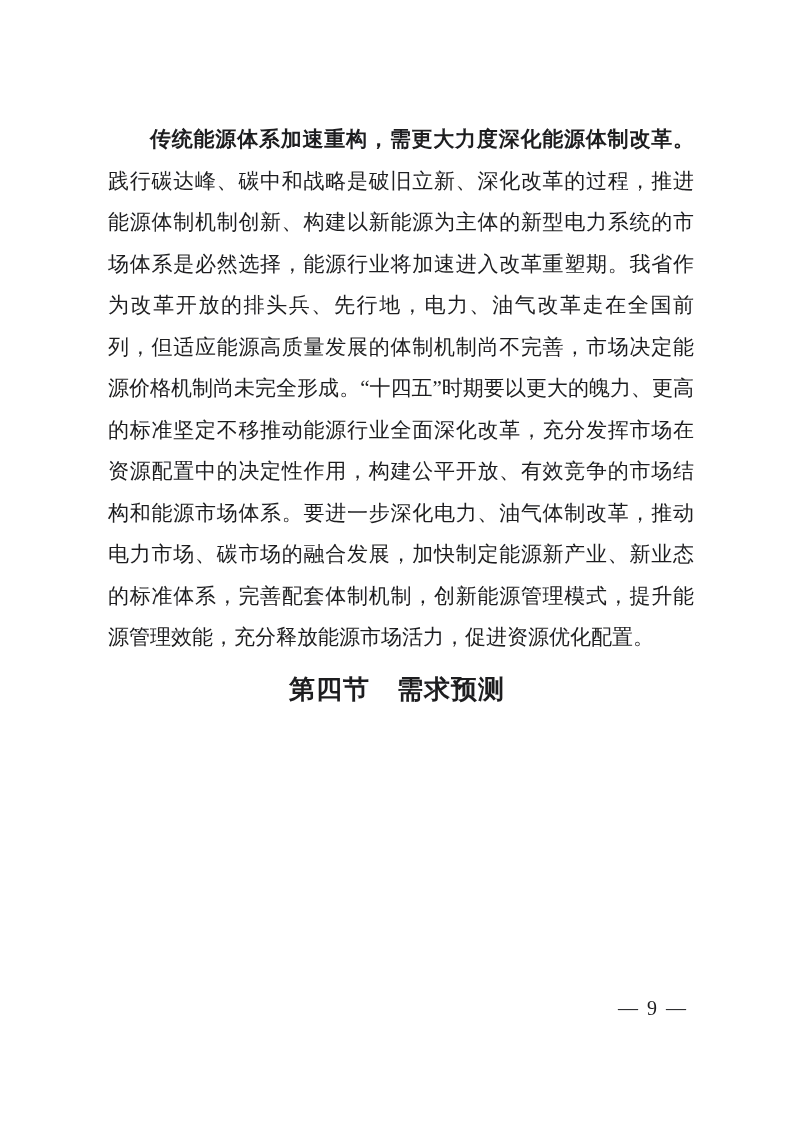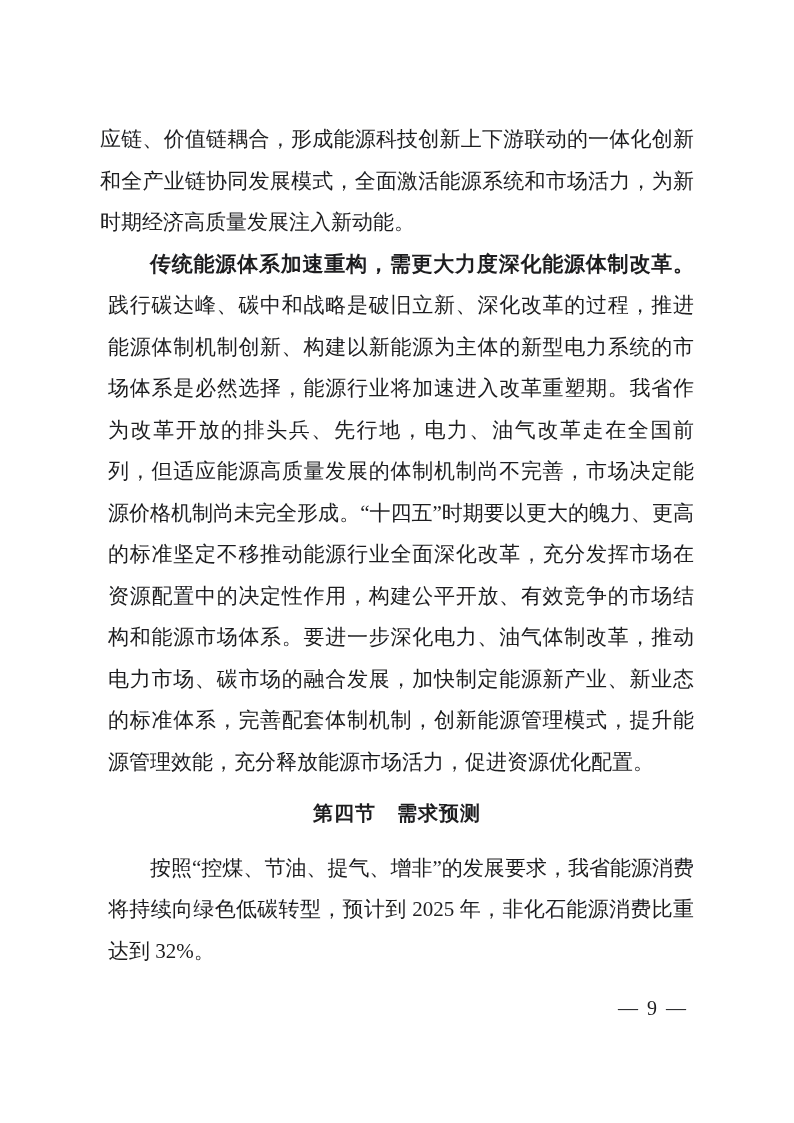--- a/index.html
+++ b/index.html
@@ -35,21 +35,21 @@
   }
   .para.indent {
     text-indent: 2em;
     margin-left: 8px;
   }
   .para strong {
     font-weight: 700;
   }
   .section-heading {
     margin: 10px 0 13px 0;
-    font-size: 20px;
+    font-size: 26px;
     line-height: 41.5px;
     font-weight: 700;
     text-align: center;
     color: #1d1d1f;
     letter-spacing: 1px;
   }
   .page-number {
     position: absolute;
     top: 995px;
     right: 106px;
@@ -59,25 +59,23 @@
     letter-spacing: 2px;
     white-space: nowrap;
   }
 </style>
 </head>
 <body>
 
 <div class="page">
   <main class="content">
 
-    <p class="para no-indent">应链、价值链耦合，形成能源科技创新上下游联动的一体化创新和全产业链协同发展模式，全面激活能源系统和市场活力，为新时期经济高质量发展注入新动能。</p>
 
     <p class="para indent"><strong>传统能源体系加速重构，需更大力度深化能源体制改革。</strong><span>践行碳达峰、碳中和战略是破旧立新、深化改革的过程，推进能源体制机制创新、构建以新能源为主体的新型电力系统的市场体系是必然选择，能源行业将加速进入改革重塑期。我省作为改革开放的排头兵、先行地，电力、油气改革走在全国前列，但适应能源高质量发展的体制机制尚不完善，市场决定能源价格机制尚未完全形成。“十四五”时期要以更大的魄力、更高的标准坚定不移推动能源行业全面深化改革，充分发挥市场在资源配置中的决定性作用，构建公平开放、有效竞争的市场结构和能源市场体系。要进一步深化电力、油气体制改革，推动电力市场、碳市场的融合发展，加快制定能源新产业、新业态的标准体系，完善配套体制机制，创新能源管理模式，提升能源管理效能，充分释放能源市场活力，促进资源优化配置。</span></p>
 
     <h2 class="section-heading">第四节　需求预测</h2>
 
-    <p class="para indent">按照“控煤、节油、提气、增非”的发展要求，我省能源消费将持续向绿色低碳转型，预计到 2025 年，非化石能源消费比重达到 32%。</p>
 
 
   </main>
 
   <div class="page-number">— 9 —</div>
 </div>
 
 </body></html>

